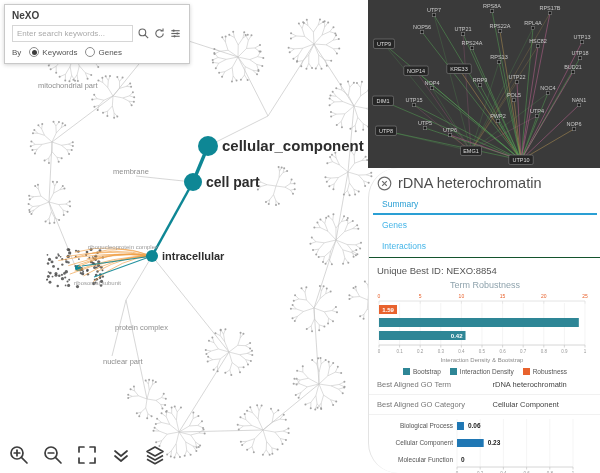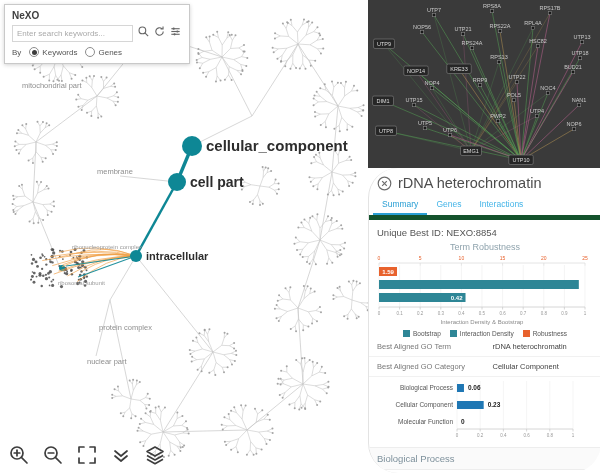--- a/index.html
+++ b/index.html
@@ -1,27 +1,27 @@
 <!DOCTYPE html>
 <html><head>
 <meta charset="utf-8">
 <style>
   html,body{margin:0;padding:0;background:#fff;}
   .app{position:relative;width:600px;height:473px;background:#fff;overflow:hidden;
        font-family:"Liberation Sans","DejaVu Sans",sans-serif;}
   svg{font-family:inherit;}
 
   
-  .tree-area{position:absolute;left:0;top:0;width:368px;height:473px;}
+  .tree-area{position:absolute;left:16px;top:0;width:368px;height:473px;}
 
   
   .search-panel{position:absolute;left:4px;top:4px;width:170px;background:#fff;
     border:1px solid #c9c9c9;box-shadow:0 1px 4px rgba(0,0,0,.18);padding:5px 7px 6px;z-index:5;}
   .sp-title{font-size:10px;font-weight:bold;color:#3f3f3f;margin-bottom:4px;}
-  .sp-row{display:flex;align-items:flex-start;gap:4px;}
+  .sp-row{display:flex;align-items:center;gap:4px;}
   .sp-input{flex:1;min-width:0;font-size:8px;padding:3px 4px;border:1px solid #d6d6d6;color:#333;outline:none;font-family:inherit;}
   .sp-input::placeholder{color:#aaa;}
   .sp-icons{display:flex;gap:3px;align-items:center;}
   .sp-icon{width:13px;height:13px;cursor:pointer;}
   .sp-modes{display:flex;align-items:center;gap:8px;margin-top:5px;font-size:8px;color:#555;}
   .radio-opt{display:flex;align-items:flex-end;gap:3px;cursor:pointer;}
   .radio{width:8px;height:8px;border:1px solid #8d8d8d;border-radius:50%;display:inline-block;position:relative;background:#fff;}
   .radio.sel::after{content:"";position:absolute;left:1.5px;top:1.5px;width:5px;height:5px;border-radius:50%;background:#3c3c3c;}
 
   
@@ -29,21 +29,21 @@
   .ctrl-btn{width:22px;height:22px;cursor:pointer;}
 
   
   .net-panel{position:absolute;left:368px;top:0;width:232px;height:168px;background:#3a3a3a;}
 
   
   .detail-panel{position:absolute;left:368px;top:168px;width:232px;height:305px;background:#fff;
     border-left:1px solid #e3e3e3;overflow:hidden;border-radius:30px;}
   .dp-header{display:flex;align-items:center;gap:6px;padding:7px 8px 3px;}
   .dp-title{font-size:14.5px;color:#4d4d4d;font-weight:500;}
-  .tabs{display:flex;border-bottom:5px solid #14532d;padding:0 4px;}
+  .tabs{display:flex;border-bottom:1px solid #14532d;padding:0 4px;flex-direction:column;}
   .tab{font-size:8.5px;color:#45b5e8;padding:5px 9px 4px;cursor:pointer;border-bottom:2px solid transparent;}
   .tab.active{color:#2a9fd4;border-bottom-color:#2a9fd4;}
   .term-id{font-size:9.5px;color:#555;padding:7px 8px 2px;}
   .chart-title{font-size:9px;color:#8fa3ad;text-align:center;margin-top:2px;}
   .legend{display:flex;justify-content:center;gap:9px;align-items:center;margin-top:-2px;}
   .legend-item{display:flex;align-items:center;gap:3px;font-size:6.5px;color:#555;}
   .legend-swatch{width:7px;height:7px;display:inline-block;}
   .section-head{font-size:9.5px;color:#7d909b;padding:5px 8px;background:#fafafa;
     border-top:1px solid #ededed;border-bottom:1px solid #ededed;margin-top:4px;}
   .kv-row{display:flex;align-items:center;padding:5px 8px;border-bottom:1px solid #f1f1f1;}

